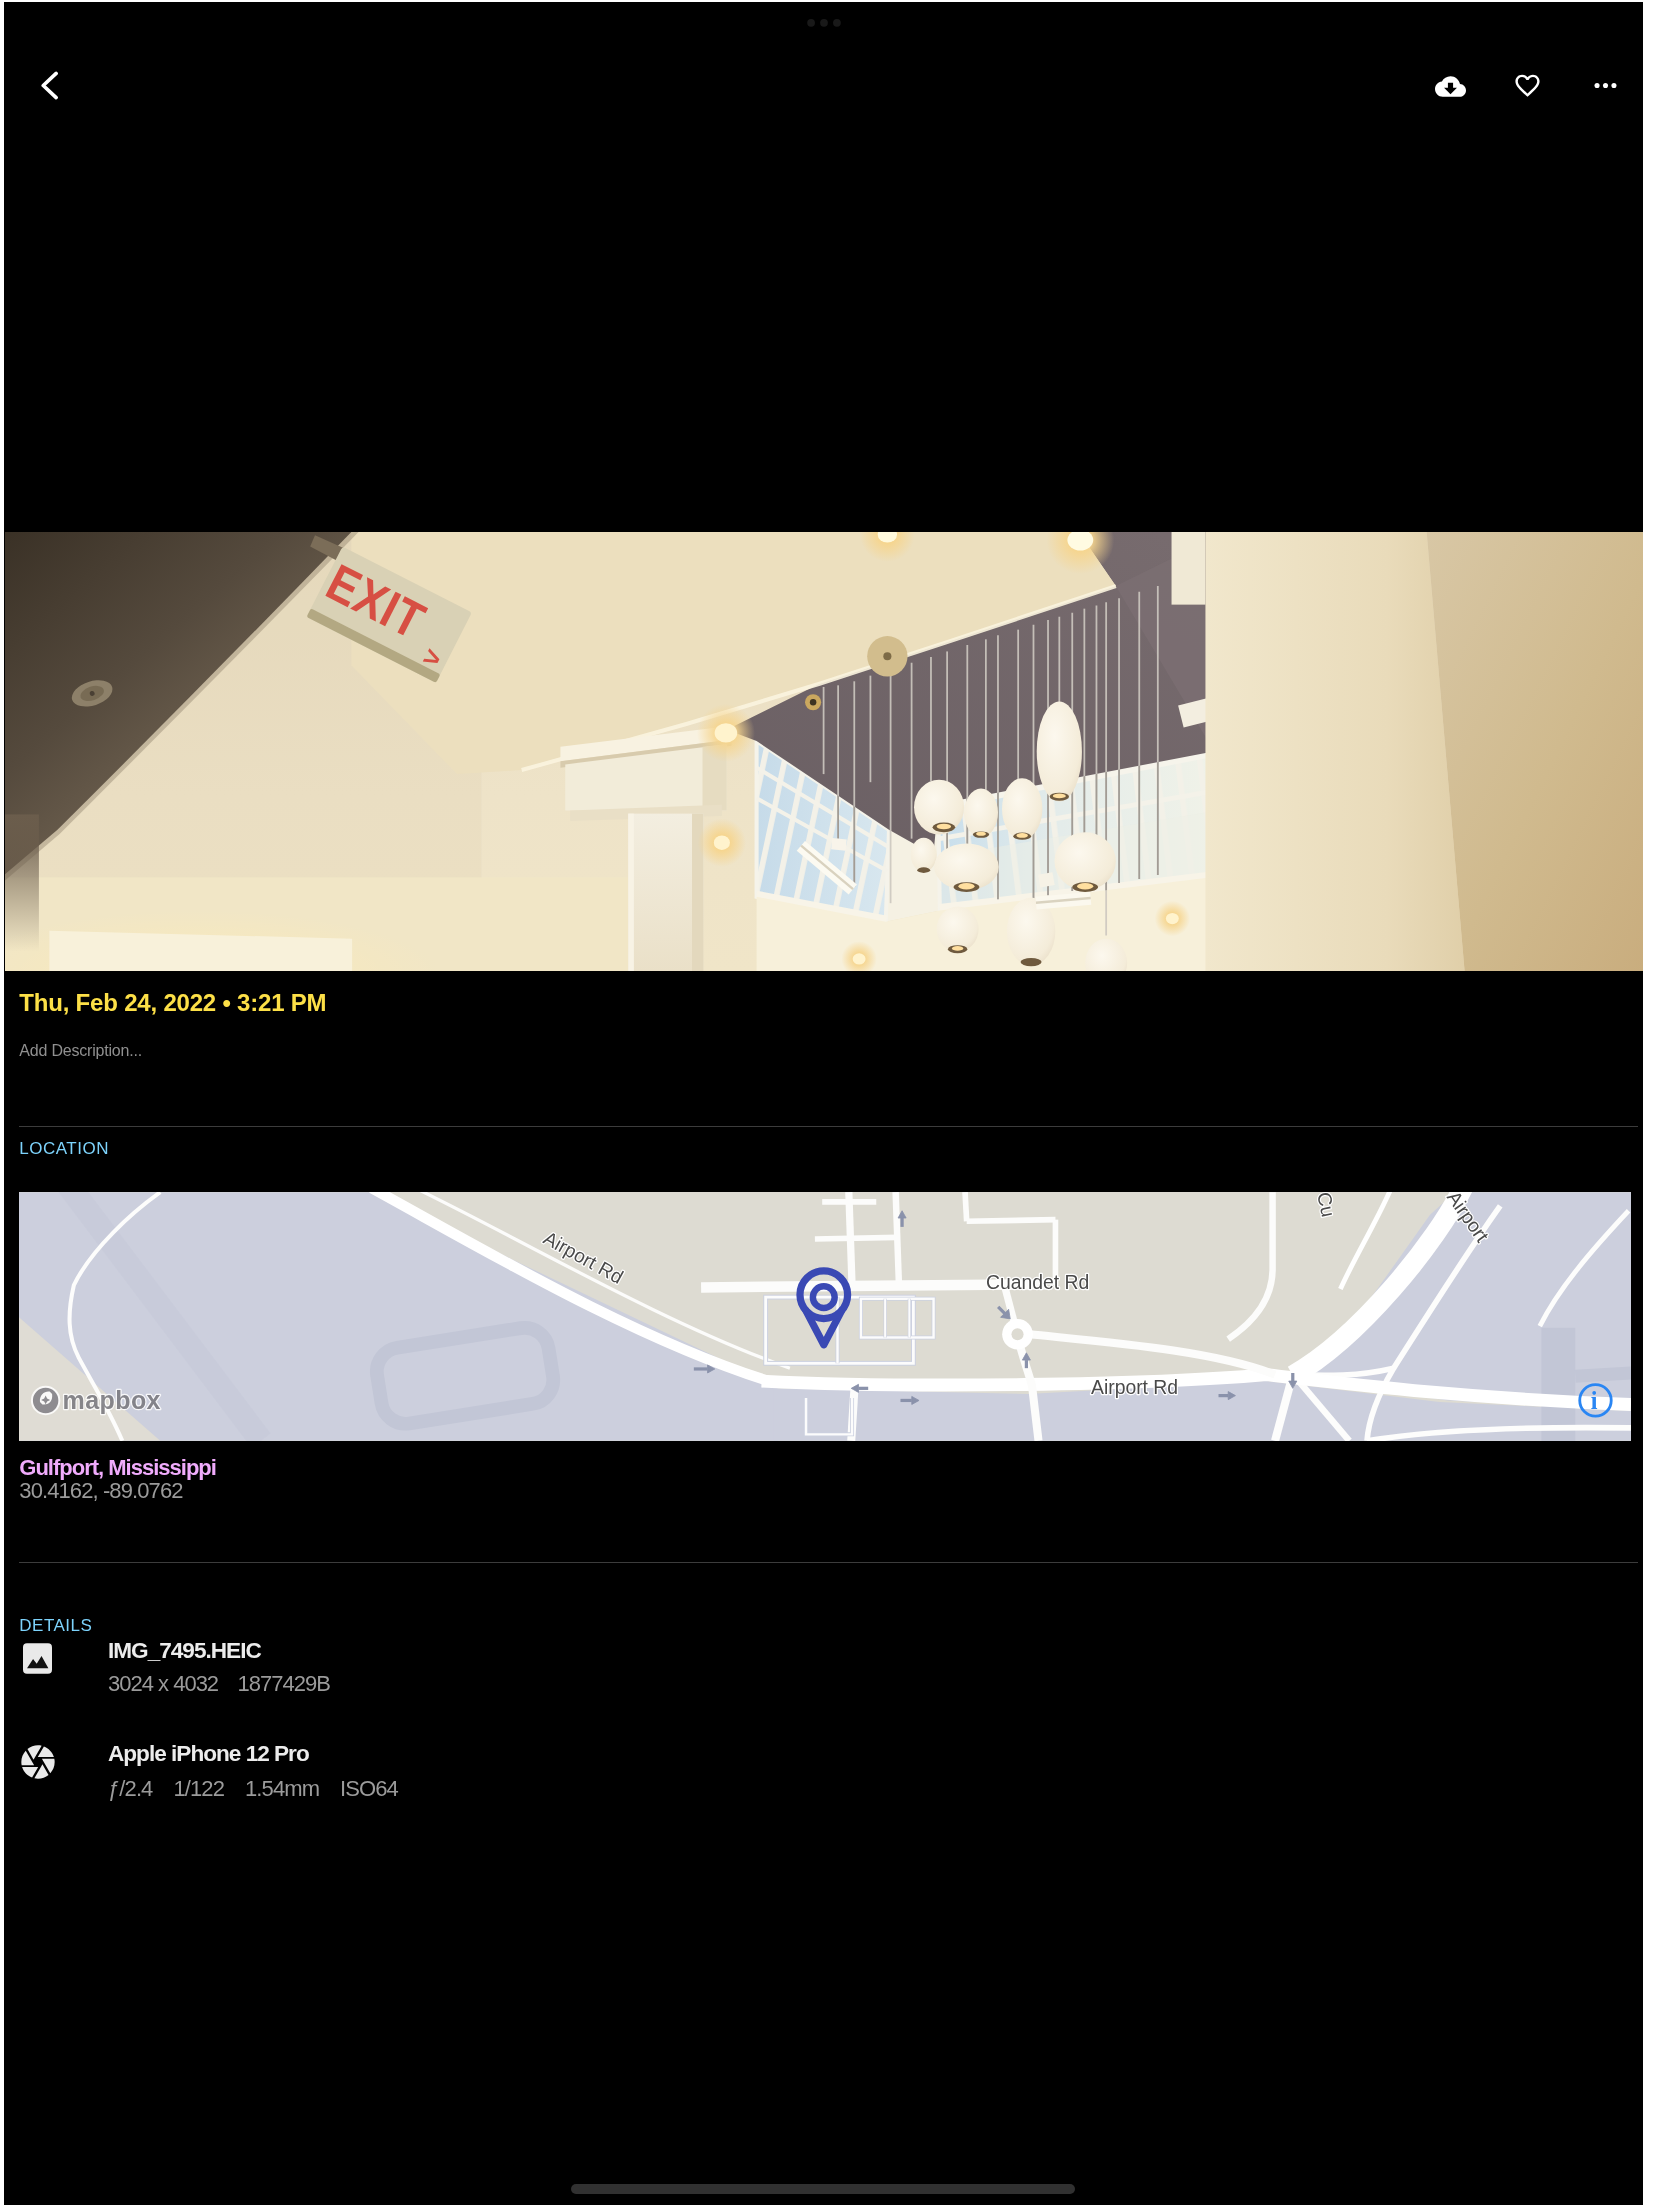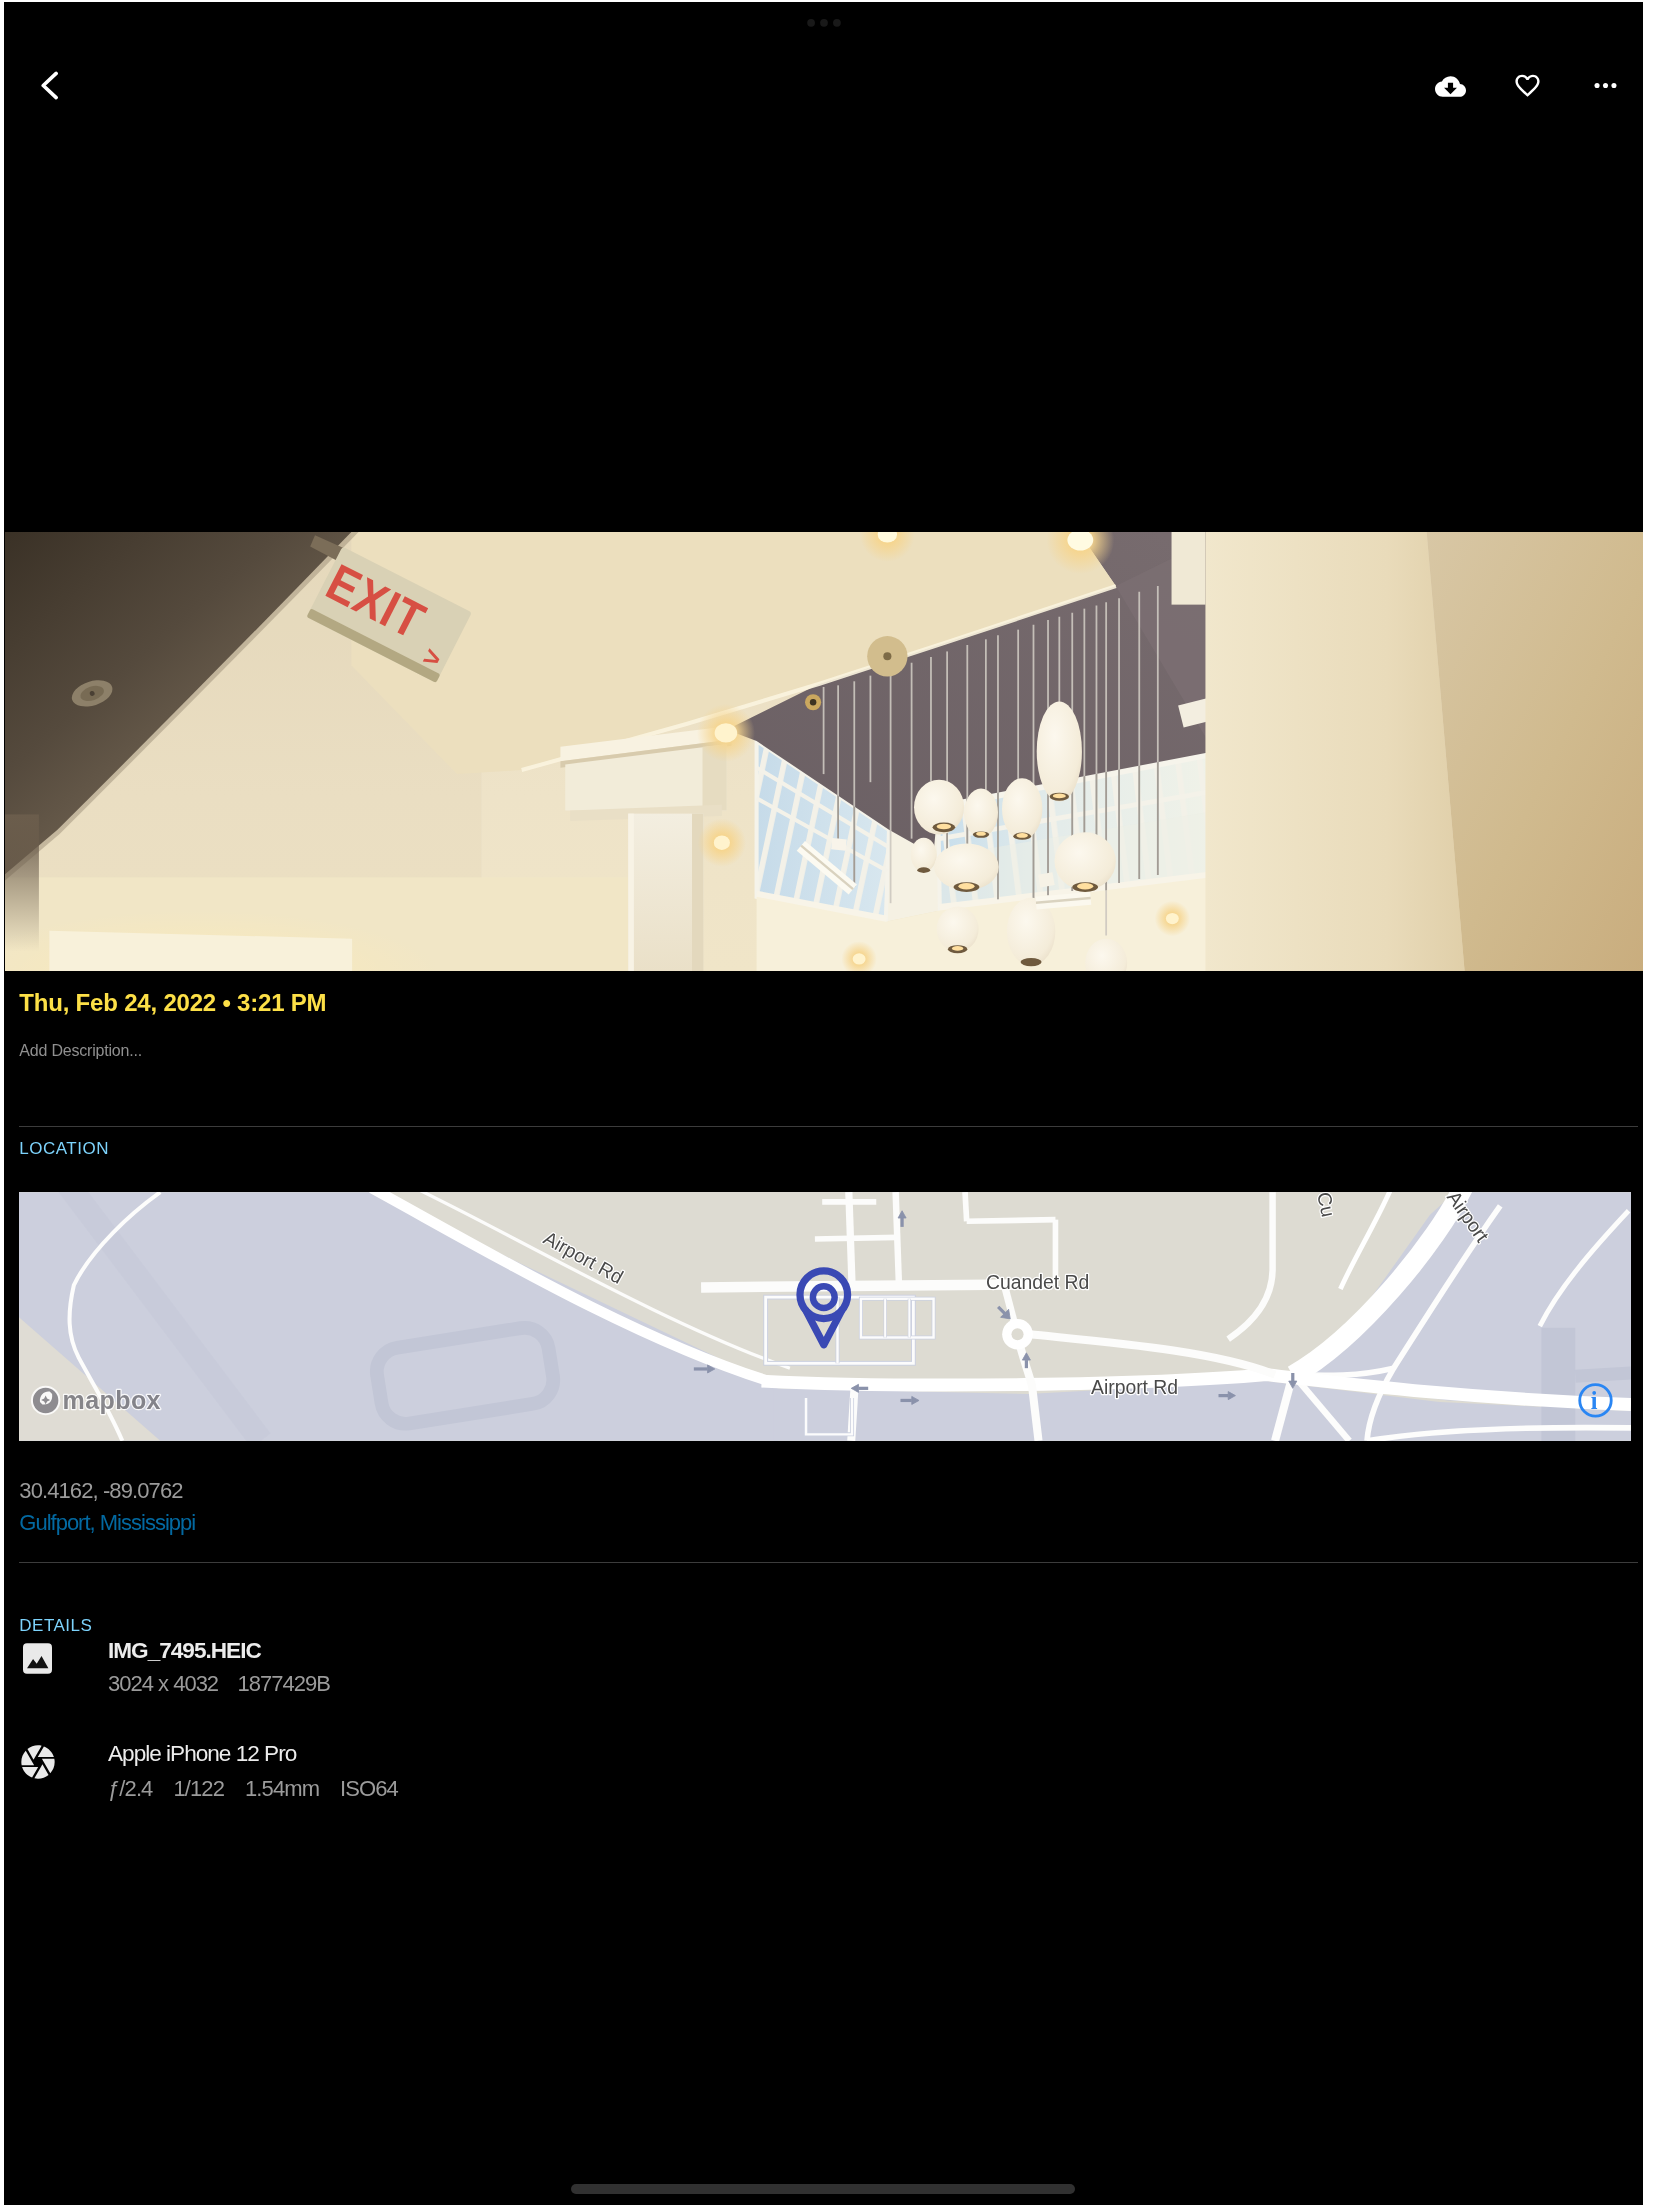--- a/index.html
+++ b/index.html
@@ -365,33 +365,33 @@
 <circle cx="33" cy="258" r="17" fill="#807f85" stroke="#fff" stroke-width="2.5"></circle>
 <path d="M38,247 c-6,-1 -13,4 -12,13 l3,3 c9,1 13,-5 12,-13 Z M33,252 l1.8,3.6 3.8,1.8 -3.8,1.8 -1.8,3.6 -1.8,-3.6 -3.8,-1.8 3.8,-1.8 Z" fill="#fff" fill-rule="evenodd"></path>
 <text x="54" y="269" font-size="31" font-weight="bold" letter-spacing="0.5" fill="#77767c" style="paint-order:stroke;stroke:#ffffff;stroke-width:3px;stroke-linejoin:round">mapbox</text>
 </g>
 
 <circle cx="1953" cy="258" r="19.5" fill="none" stroke="#2a86f3" stroke-width="3.5"></circle>
 <text x="1947" y="269" font-family="Liberation Serif" font-weight="bold" font-size="30" fill="#2a86f3">i</text>
 </svg>
 </div>
 
-<div class="abs" style="left:15.3px;top:1508px;color:#0369a1;font-size:22px;font-weight:normal;letter-spacing:-1px">Gulfport, Mississippi</div>
+<div class="abs" style="left:15.3px;top:1453px;color:#f0abfc;font-size:22px;font-weight:bold;letter-spacing:-1px">Gulfport, Mississippi</div>
 <div class="abs sub" style="left:15.3px;top:1476px;font-size:22px;letter-spacing:-0.9px">30.4162, -89.0762</div>
 <div class="sep" style="top:1560px"></div>
 <div class="abs lbl" style="left:15.3px;top:1614px">DETAILS</div>
 
 <svg class="abs" style="left:19.4px;top:1641px" width="29" height="31" viewBox="0 0 36 38">
       <rect x="0" y="0" width="36" height="38" rx="5" fill="#e9e9e9"></rect>
       <path d="M5 31 L12.5 19.5 L17 25.5 L23 16 L31.5 31 Z" fill="#111"></path>
     </svg>
 <div class="abs" style="left:104px;top:1636px;color:#ececec;font-size:22.6px;font-weight:bold;letter-spacing:-1px">IMG_7495.HEIC</div>
 <div class="abs sub" style="left:104px;top:1669px;font-size:22px;letter-spacing:-1px">3024 x 4032<span style="display:inline-block;width:19.4px"></span>1877429B</div>
 
 <svg class="abs" style="left:13.7px;top:1740px" width="40" height="40" viewBox="0 0 24 24">
       <path fill="#e9e9e9" d="M9.4 10.5l4.77-8.26C13.47 2.09 12.75 2 12 2c-2.4 0-4.6.85-6.32 2.25l3.66 6.35.06-.1zM21.54 9c-.92-2.92-3.15-5.26-6-6.34L11.88 9h9.66zm.26 1h-7.49l.29.5 4.76 8.25C21 16.97 22 14.61 22 12c0-.69-.07-1.35-.2-2zM8.54 12l-3.9-6.75C3.01 7.03 2 9.39 2 12c0 .69.07 1.35.2 2h7.49l-1.15-2zm-6.08 3c.92 2.92 3.15 5.26 6 6.34L12.12 15H2.46zm11.27 0l-3.9 6.76c.7.15 1.42.24 2.17.24 2.4 0 4.6-.85 6.32-2.25l-3.66-6.35-.93 1.6z"></path>
     </svg>
-<div class="abs" style="left:104px;top:1739px;color:#ececec;font-size:22.6px;font-weight:normal;letter-spacing:-1px">Apple iPhone 12 Pro</div>
+<div class="abs" style="left:104px;top:1739px;color:#ececec;font-size:22.6px;font-weight:bold;letter-spacing:-1px">Apple iPhone 12 Pro</div>
 <div class="abs sub" style="left:104px;top:1774px;font-size:22px;letter-spacing:-0.9px">ƒ/2.4<span style="display:inline-block;width:21px"></span>1/122<span style="display:inline-block;width:21px"></span>1.54mm<span style="display:inline-block;width:21px"></span>ISO64</div>
 
 <div class="abs" style="left:567px;top:2182px;width:504px;height:10.5px;border-radius:5.7px;background:#313131"></div>
 </div>
 
 
 </body></html>

